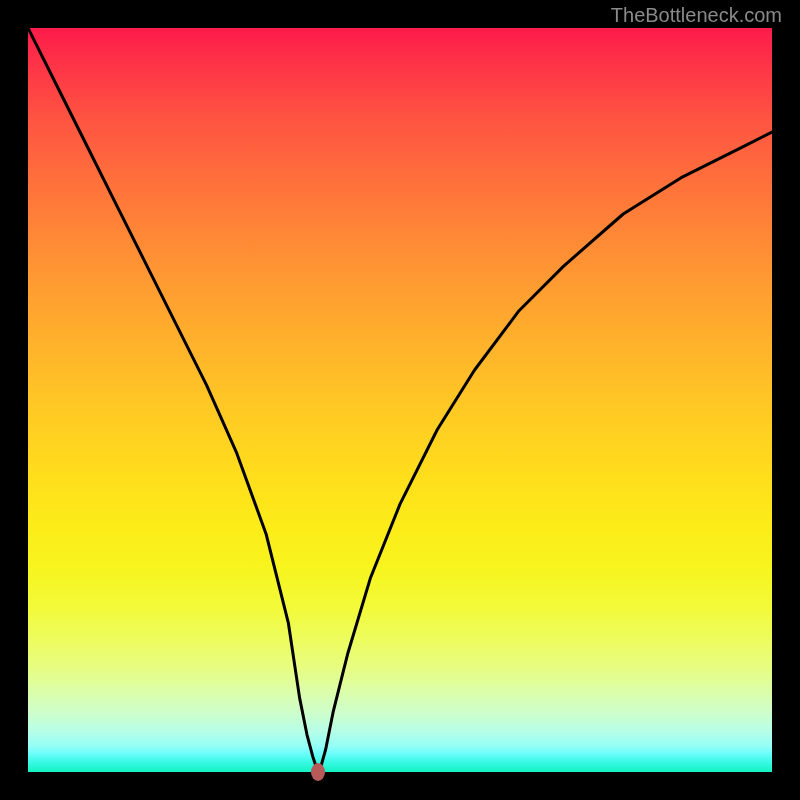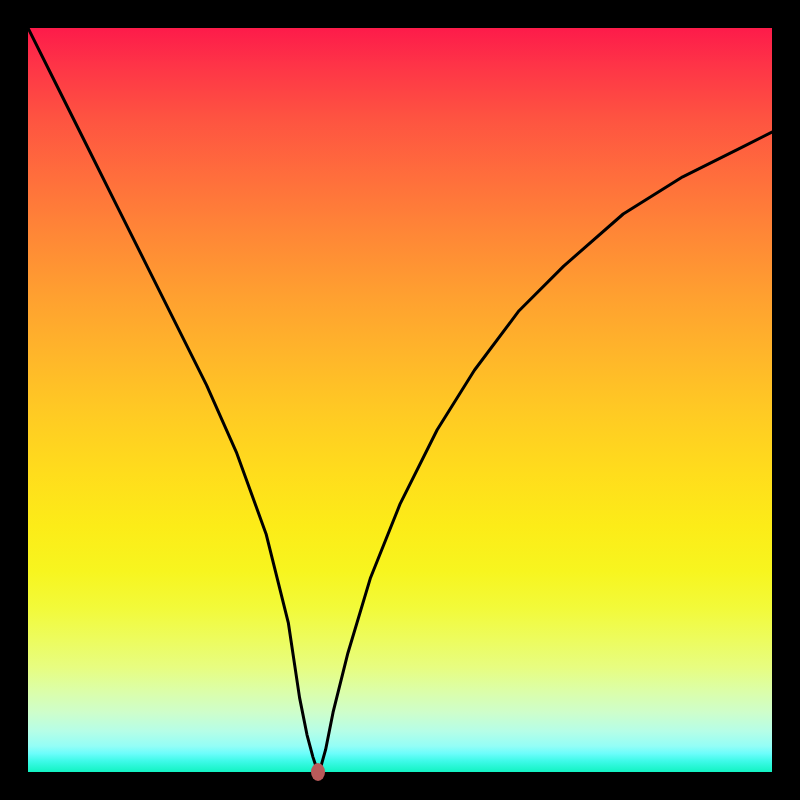--- a/index.html
+++ b/index.html
@@ -70,20 +70,21 @@
     height: 18px;
     border-radius: 50%;
     background: #b85a5a;
     transform: translate(-50%, -50%);
   }
 </style>
 </head>
 <body>
 
 <div class="container">
+  <div class="watermark">TheBottleneck.com</div>
   <div class="plot-area">
     <div class="gradient-bg"></div>
     <svg class="curve" viewBox="0 0 744 744" preserveAspectRatio="none">
       <path id="curve-path" fill="none" stroke="#000000" stroke-width="3" stroke-linejoin="round" stroke-linecap="round" d="M 0.00 0.00 L 29.76 59.52 L 59.52 119.04 L 89.28 178.56 L 119.04 238.08 L 148.80 297.60 L 178.56 357.12 L 208.32 424.08 L 238.08 505.92 L 260.40 595.20 L 271.56 669.60 L 279.00 706.80 L 284.95 729.12 L 288.67 740.28 L 290.16 744.00 L 292.39 740.28 L 297.60 721.68 L 305.04 684.48 L 319.92 624.96 L 342.24 550.56 L 372.00 476.16 L 409.20 401.76 L 446.40 342.24 L 491.04 282.72 L 535.68 238.08 L 595.20 186.00 L 654.72 148.80 L 714.24 119.04 L 744.00 104.16"></path>
     </svg>
     <div class="marker" id="marker" style="left: 290.16px; top: 744px;"></div>
   </div>
 </div>
 
 </body></html>

